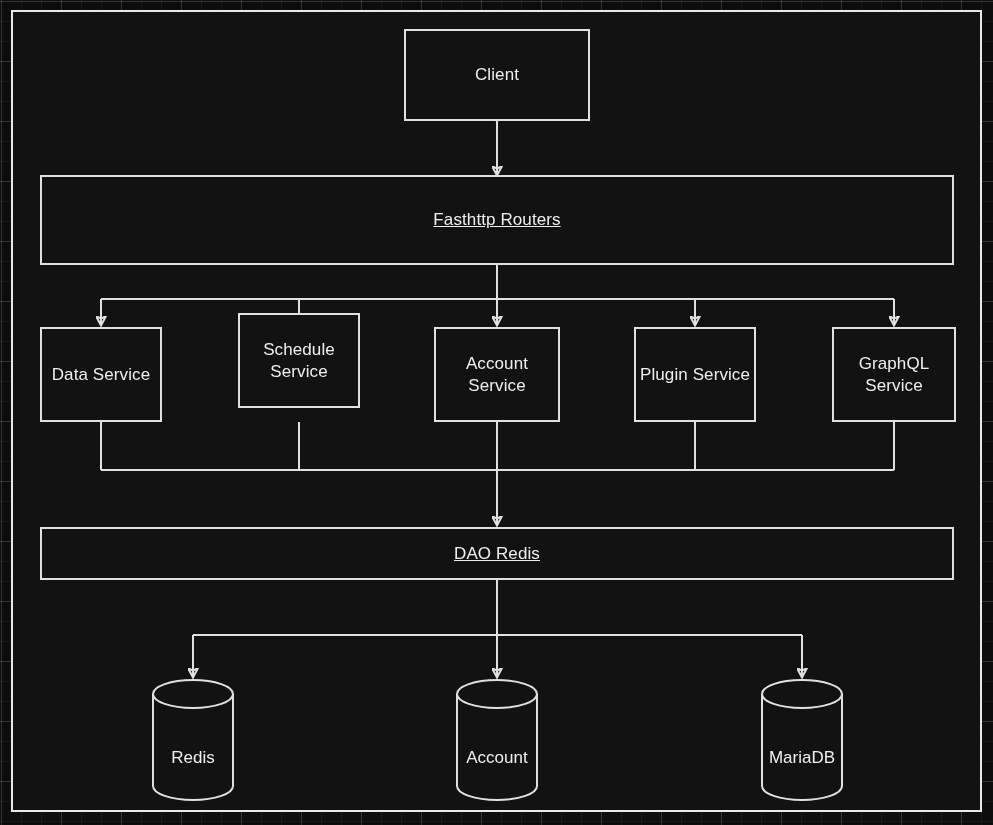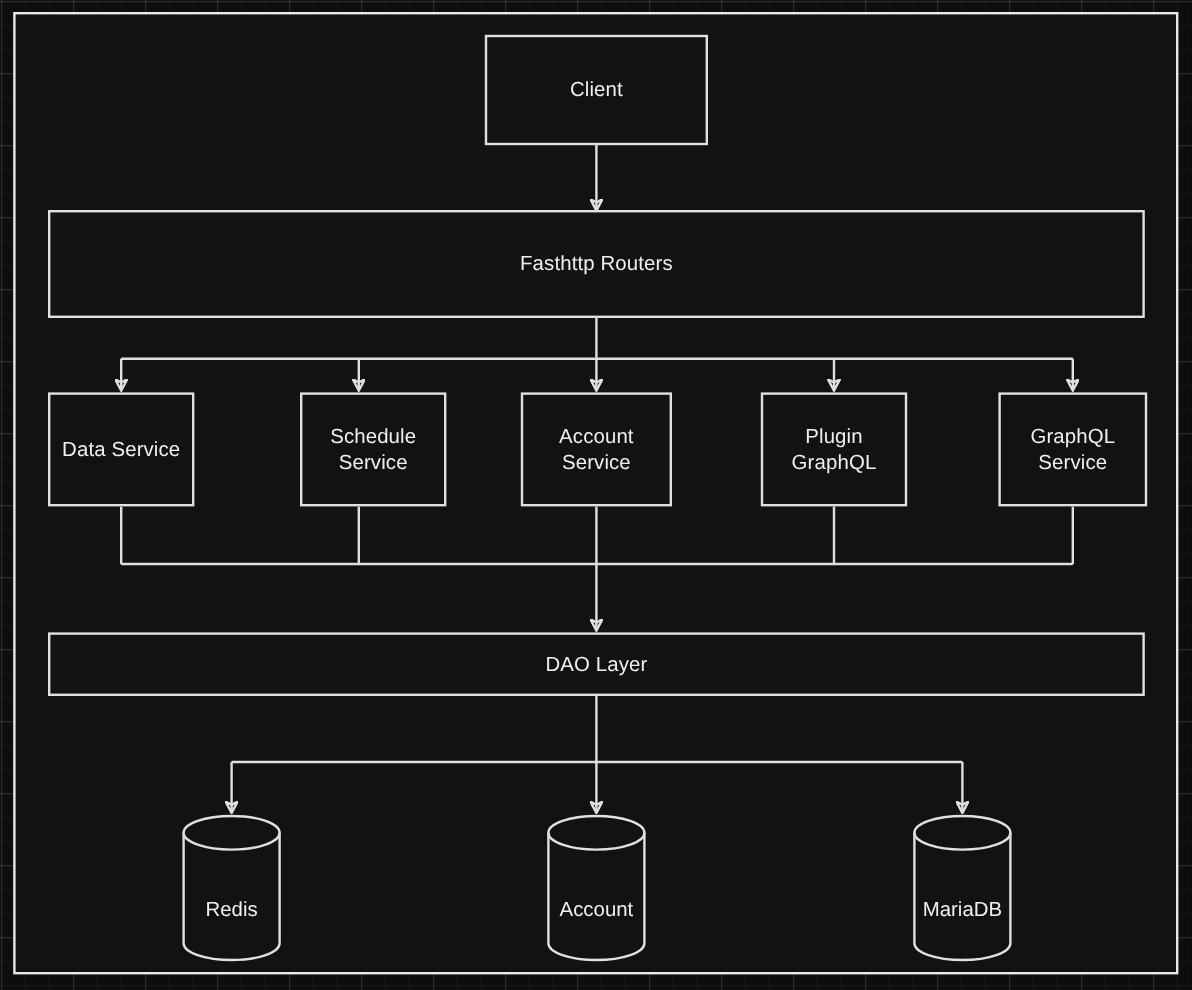--- a/index.html
+++ b/index.html
@@ -59,21 +59,21 @@
     display: flex;
     align-items: center;
     justify-content: center;
     text-align: center;
     font-size: 17px;
     line-height: 1.25;
     letter-spacing: 0.1px;
     white-space: pre-line;
   }
 
-  .bar { font-size: 17px; }
+  .bar { font-size: 17px; text-decoration: underline; }
 
   
   .cyl {
     position: absolute;
   }
   .cyl svg { display: block; overflow: visible; }
   .cyl-label {
     position: absolute;
     left: 0;
     width: 100%;
@@ -139,32 +139,32 @@
         <line x1="484" y1="623" x2="484" y2="665" marker-end="url(#arrowEnd)"></line>
         <line x1="789" y1="623" x2="789" y2="665" marker-end="url(#arrowEnd)"></line>
       </svg>
 
       <div class="node" style="left:391px; top:17px; width:186px; height:92px;">Client</div>
 
       <div class="node bar" style="left:27px; top:163px; width:914px; height:90px;">Fasthttp Routers</div>
 
       <div class="node" style="left:27px; top:315px; width:122px; height:95px;text-align:center;">Data Service</div>
 
-      <div class="node" style="left:225px; top:315px; width:122px; height:95px;margin-left:12px;">Schedule
+      <div class="node" style="left:225px; top:301px; width:122px; height:95px;">Schedule
 Service</div>
 
       <div class="node" style="left:421px; top:315px; width:126px; height:95px;">Account
 Service</div>
 
-      <div class="node" style="left:621px; top:315px; width:122px; height:95px;">Plugin GraphQL</div>
+      <div class="node" style="left:621px; top:315px; width:122px; height:95px;">Plugin Service</div>
 
       <div class="node" style="left:819px; top:315px; width:124px; height:95px;">GraphQL
 Service</div>
 
-      <div class="node bar" style="left:27px; top:515px; width:914px; height:53px;">DAO Layer</div>
+      <div class="node bar" style="left:27px; top:515px; width:914px; height:53px;">DAO Redis</div>
 
       <div class="cyl" style="left:138px; top:666px; width:84px; height:124px;">
         <svg width="84" height="124" viewBox="0 0 84 124">
           <path d="M2,16 L2,108 A40,14 0 0 0 82,108 L82,16" stroke="#e0e0e0" stroke-width="2" fill="none"></path>
           <ellipse cx="42" cy="16" rx="40" ry="14" stroke="#e0e0e0" stroke-width="2" fill="none"></ellipse>
         </svg>
         <div class="cyl-label" style="top:70px;">Redis</div>
       </div>
 
       <div class="cyl" style="left:442px; top:666px; width:84px; height:124px;">

